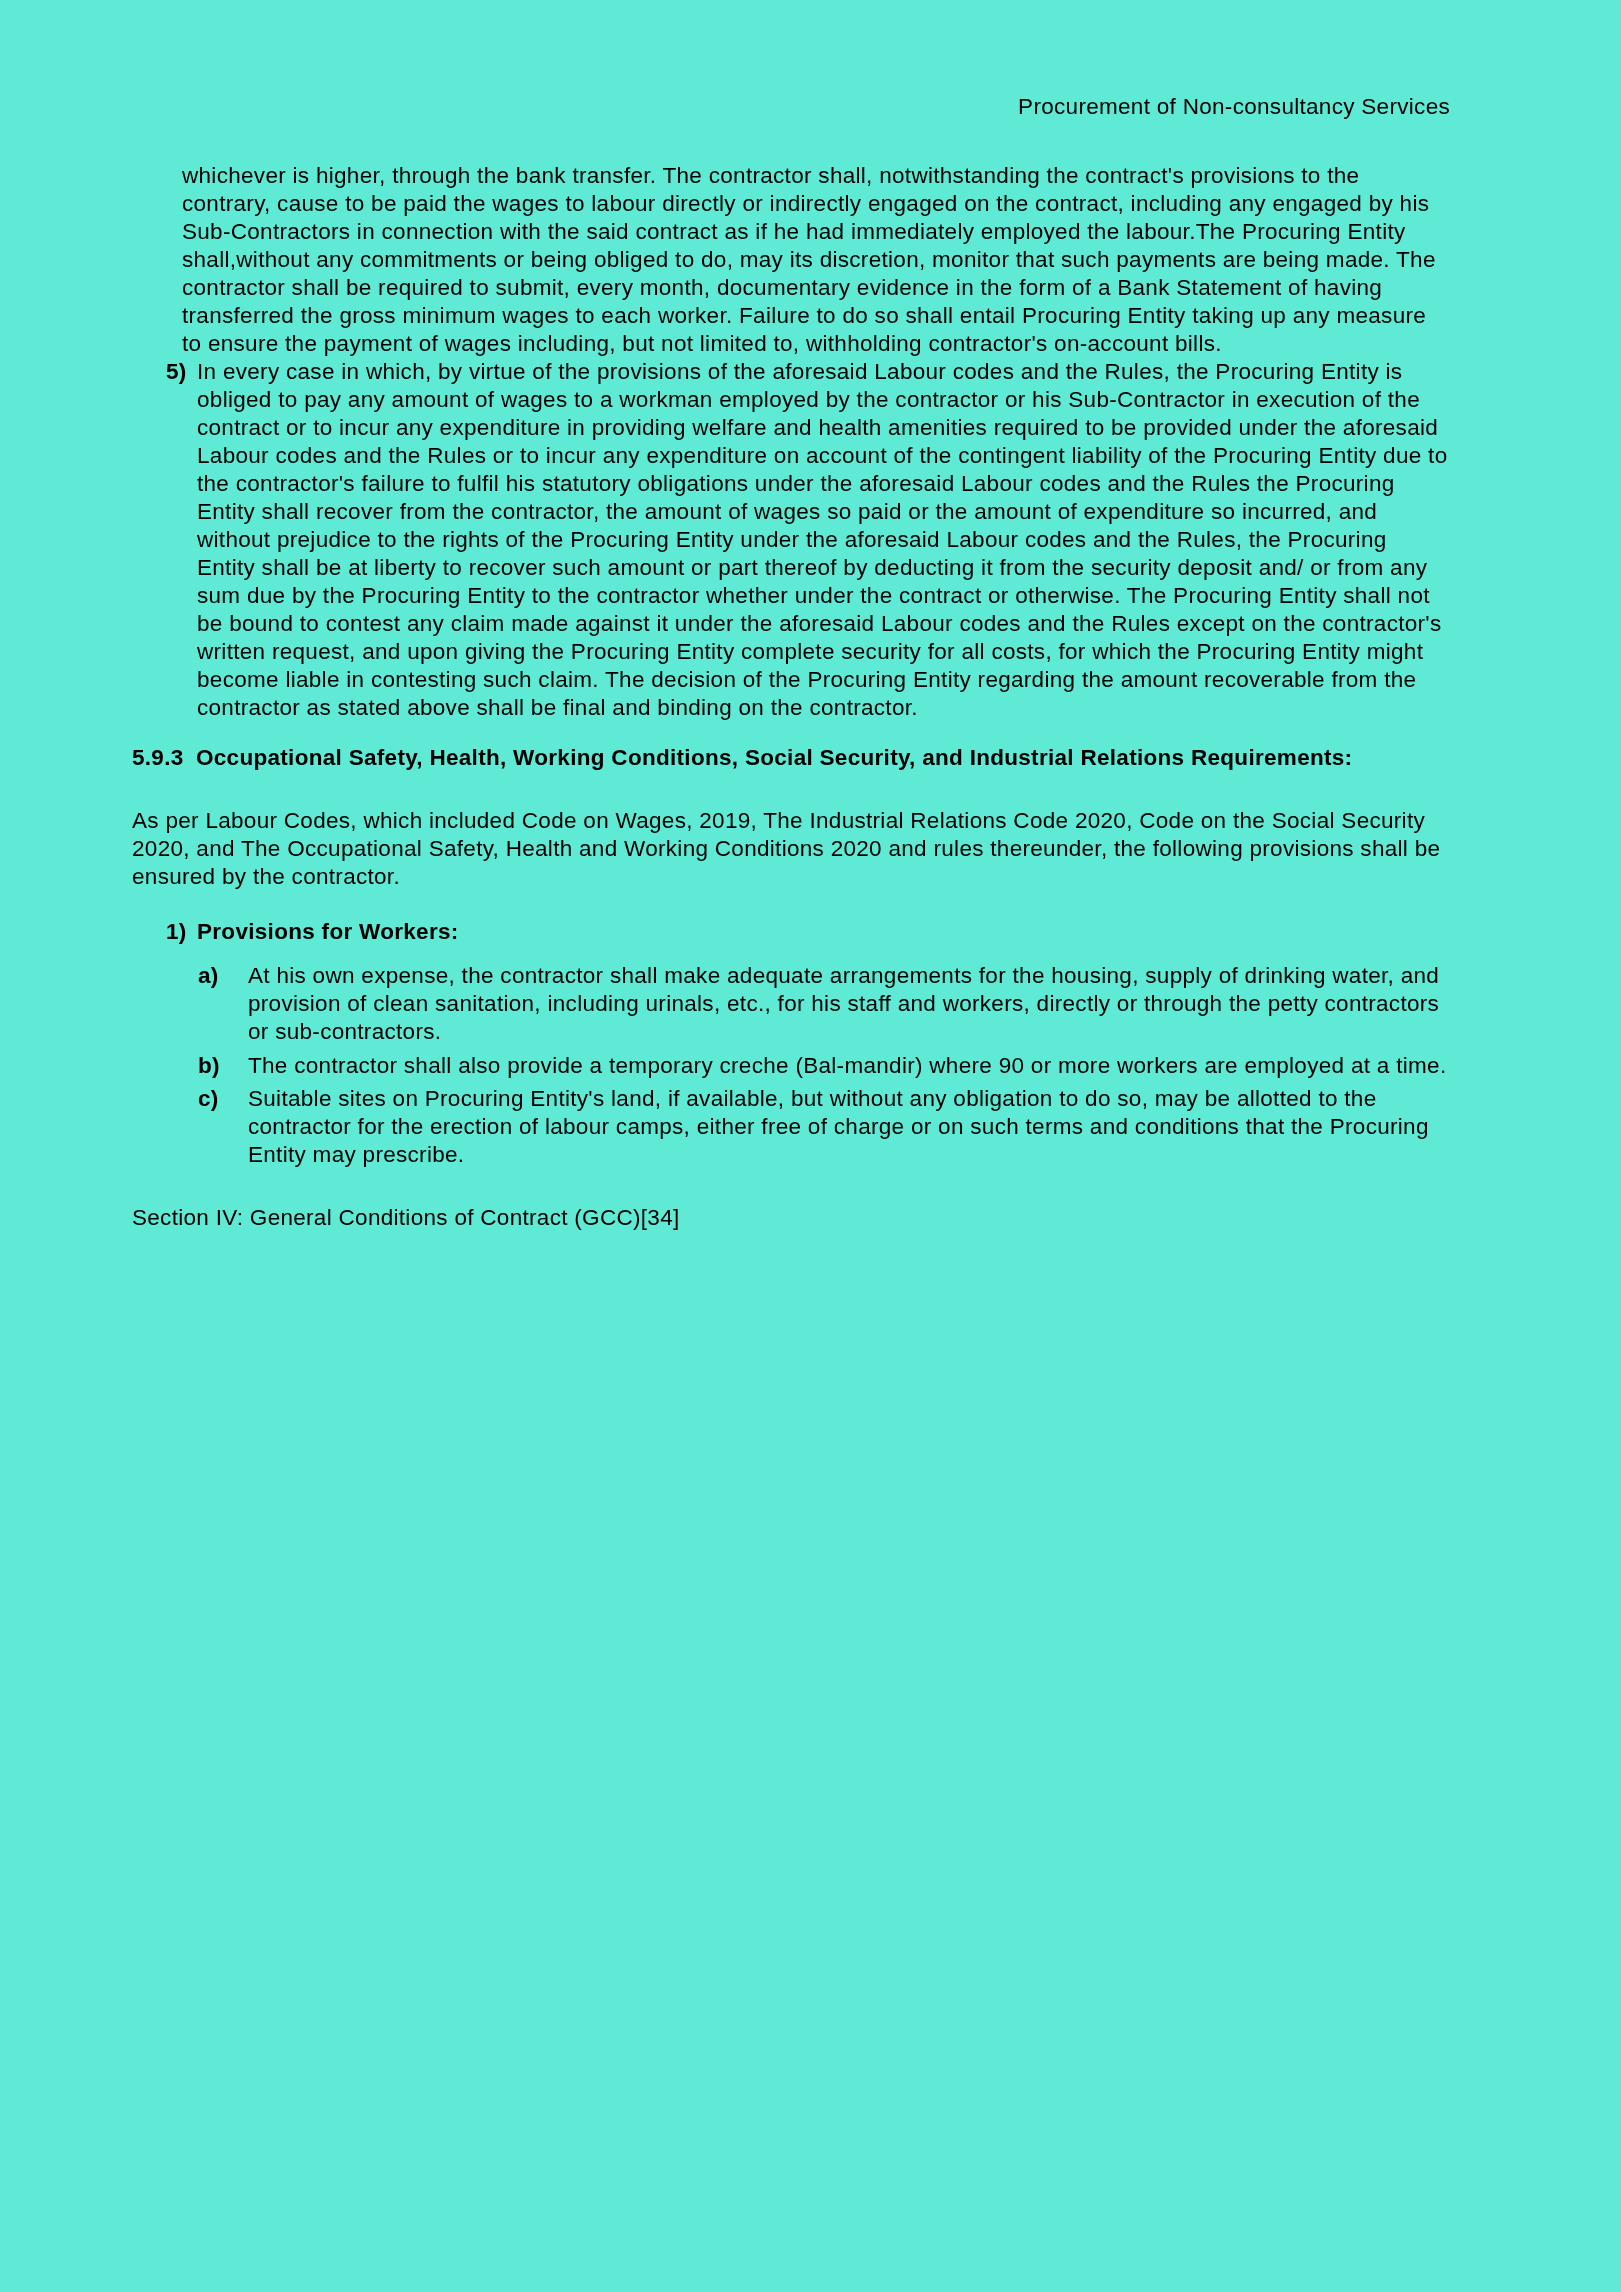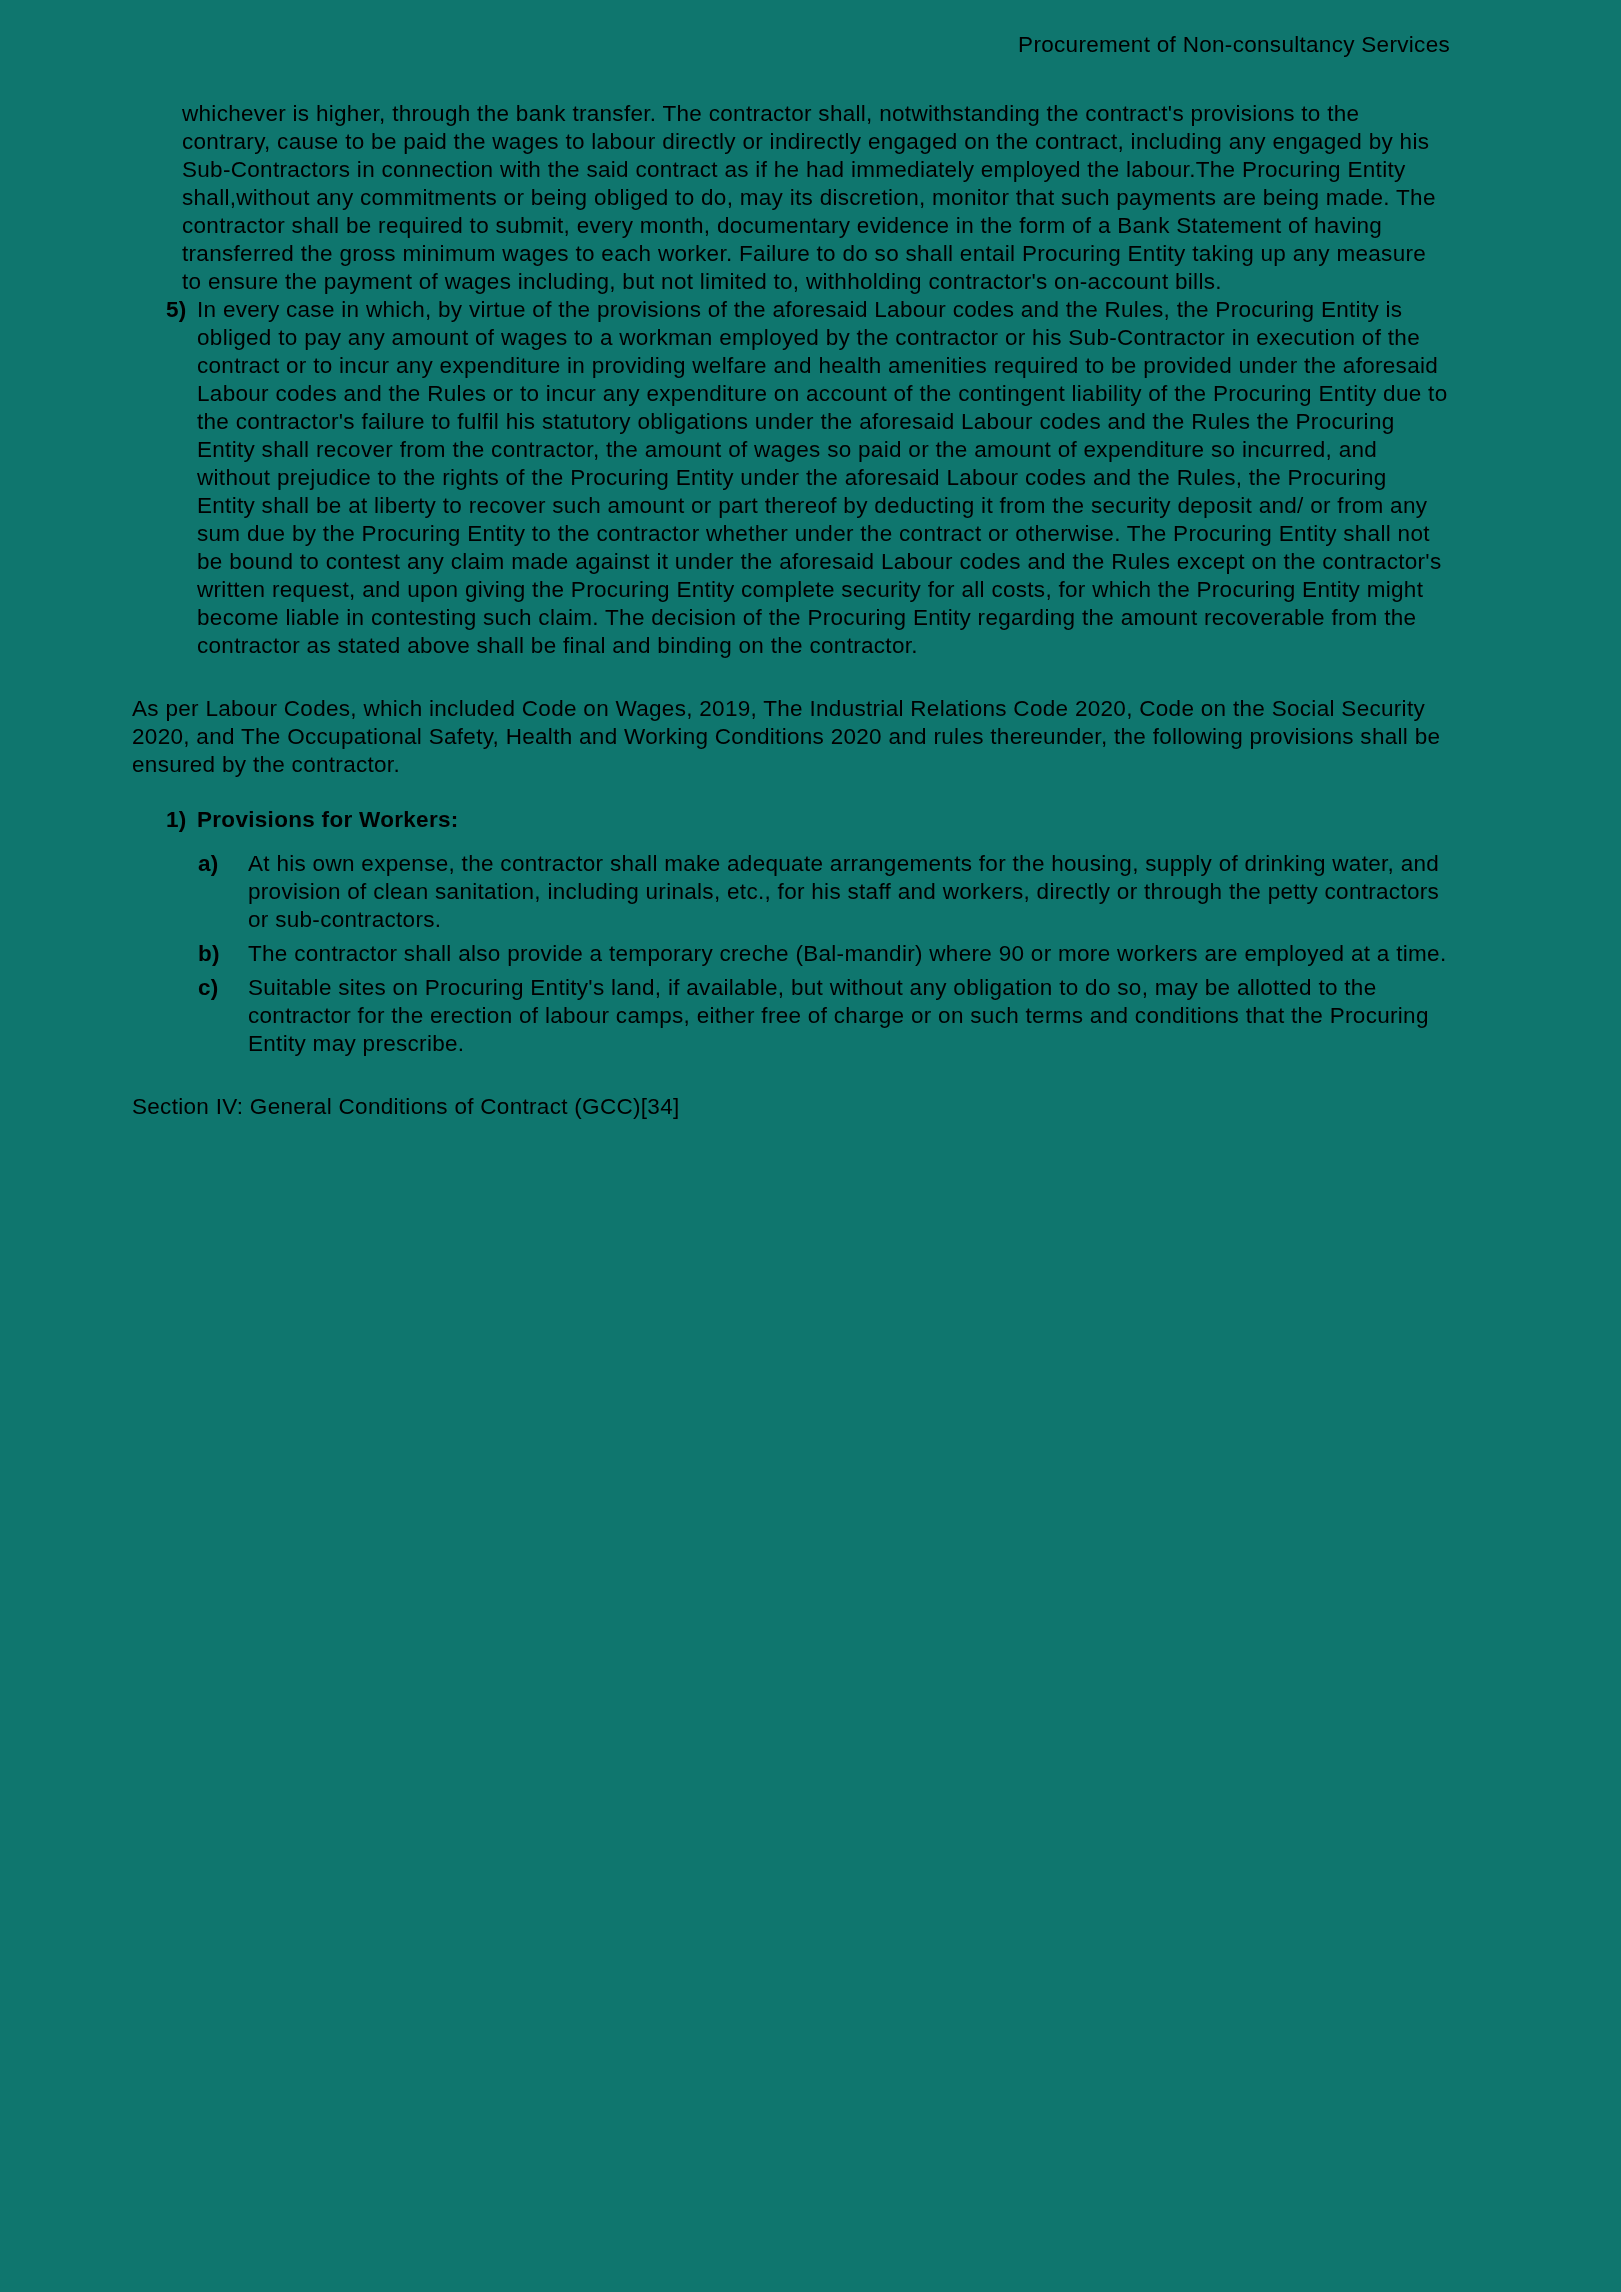--- a/index.html
+++ b/index.html
@@ -1,26 +1,26 @@
 <!DOCTYPE html>
 <html><head>
 <meta charset="utf-8">
 <style>
   * { margin: 0; padding: 0; box-sizing: border-box; }
   html, body { background: #ffffff; }
   .page {
     width: 1621px;
     height: 2293px;
-    background: #0f766e;
+    background: #5eead4;
     color: #000000;
     font-family: "Liberation Sans", sans-serif;
     font-size: 22.5px;
     line-height: 28px;
     letter-spacing: 0.3px;
-    padding: 31px 171px 0 132px;
+    padding: 93px 171px 0 132px;
     position: relative;
     overflow: hidden;
   }
   .header { text-align: right; margin-bottom: 41px; }
   .para { text-align: left; }
   .para.indented { margin-left: 50px; }
   .list-item { display: flex; align-items: flex-start; }
   .list-item .marker { flex: none; width: 31px; margin-left: 34px; font-weight: bold; }
   .list-item .item-text { flex: 1; }
   .heading {
@@ -55,20 +55,23 @@
 
   <div class="content">
 
     <p class="para indented">whichever is higher, through the bank transfer. The contractor shall, notwithstanding the contract's provisions to the contrary, cause to be paid the wages to labour directly or indirectly engaged on the contract, including any engaged by his Sub-Contractors in connection with the said contract as if he had immediately employed the labour.The Procuring Entity shall,without any commitments or being obliged to do, may its discretion, monitor that such payments are being made. The contractor shall be required to submit, every month, documentary evidence in the form of a Bank Statement of having transferred the gross minimum wages to each worker. Failure to do so shall entail Procuring Entity taking up any measure to ensure the payment of wages including, but not limited to, withholding contractor's on-account bills.</p>
 
     <div class="list-item">
       <span class="marker">5)</span>
       <p class="item-text">In every case in which, by virtue of the provisions of the aforesaid Labour codes and the Rules, the Procuring Entity is obliged to pay any amount of wages to a workman employed by the contractor or his Sub-Contractor in execution of the contract or to incur any expenditure in providing welfare and health amenities required to be provided under the aforesaid Labour codes and the Rules or to incur any expenditure on account of the contingent liability of the Procuring Entity due to the contractor's failure to fulfil his statutory obligations under the aforesaid Labour codes and the Rules the Procuring Entity shall recover from the contractor, the amount of wages so paid or the amount of expenditure so incurred, and without prejudice to the rights of the Procuring Entity under the aforesaid Labour codes and the Rules, the Procuring Entity shall be at liberty to recover such amount or part thereof by deducting it from the security deposit and/ or from any sum due by the Procuring Entity to the contractor whether under the contract or otherwise. The Procuring Entity shall not be bound to contest any claim made against it under the aforesaid Labour codes and the Rules except on the contractor's written request, and upon giving the Procuring Entity complete security for all costs, for which the Procuring Entity might become liable in contesting such claim. The decision of the Procuring Entity regarding the amount recoverable from the contractor as stated above shall be final and binding on the contractor.</p>
     </div>
 
+    <div class="heading">
+      <span class="h-num">5.9.3</span><span class="h-text">Occupational Safety, Health, Working Conditions, Social Security, and Industrial Relations Requirements:</span>
+    </div>
 
     <p class="para para-plain">As per Labour Codes, which included Code on Wages, 2019, The Industrial Relations Code 2020, Code on the Social Security 2020, and The Occupational Safety, Health and Working Conditions 2020 and rules thereunder, the following provisions shall be ensured by the contractor.</p>
 
     <div class="list-item item-workers">
       <span class="marker">1)</span>
       <p class="item-text">Provisions for Workers:</p>
     </div>
 
     <div class="sub-list">
 

